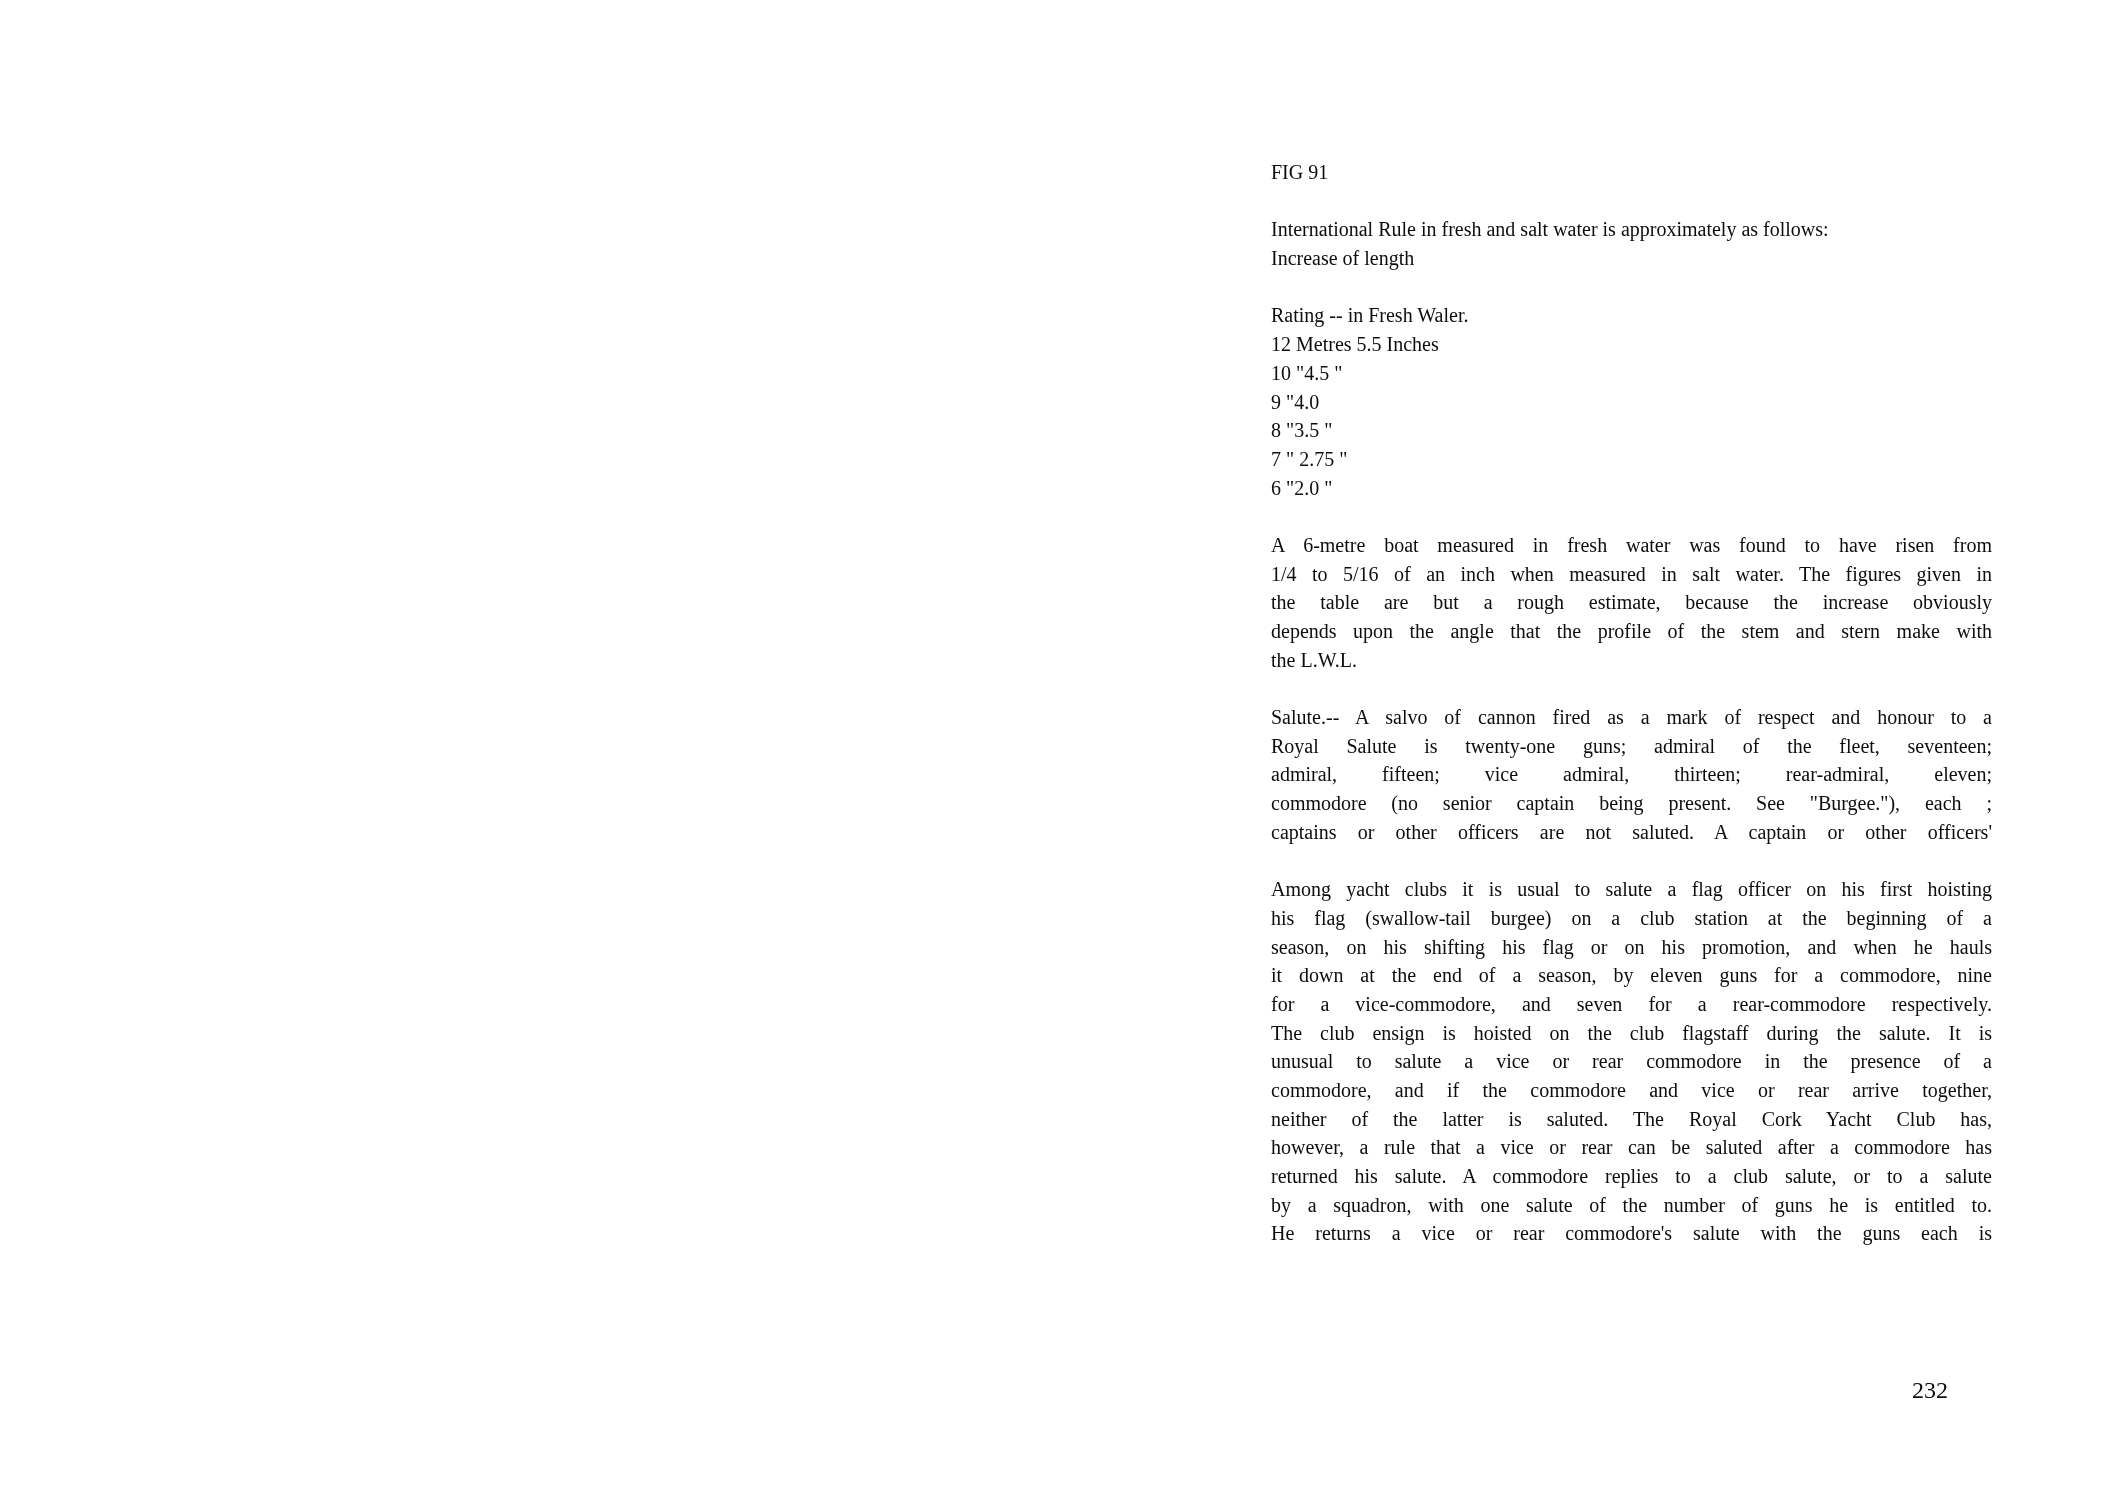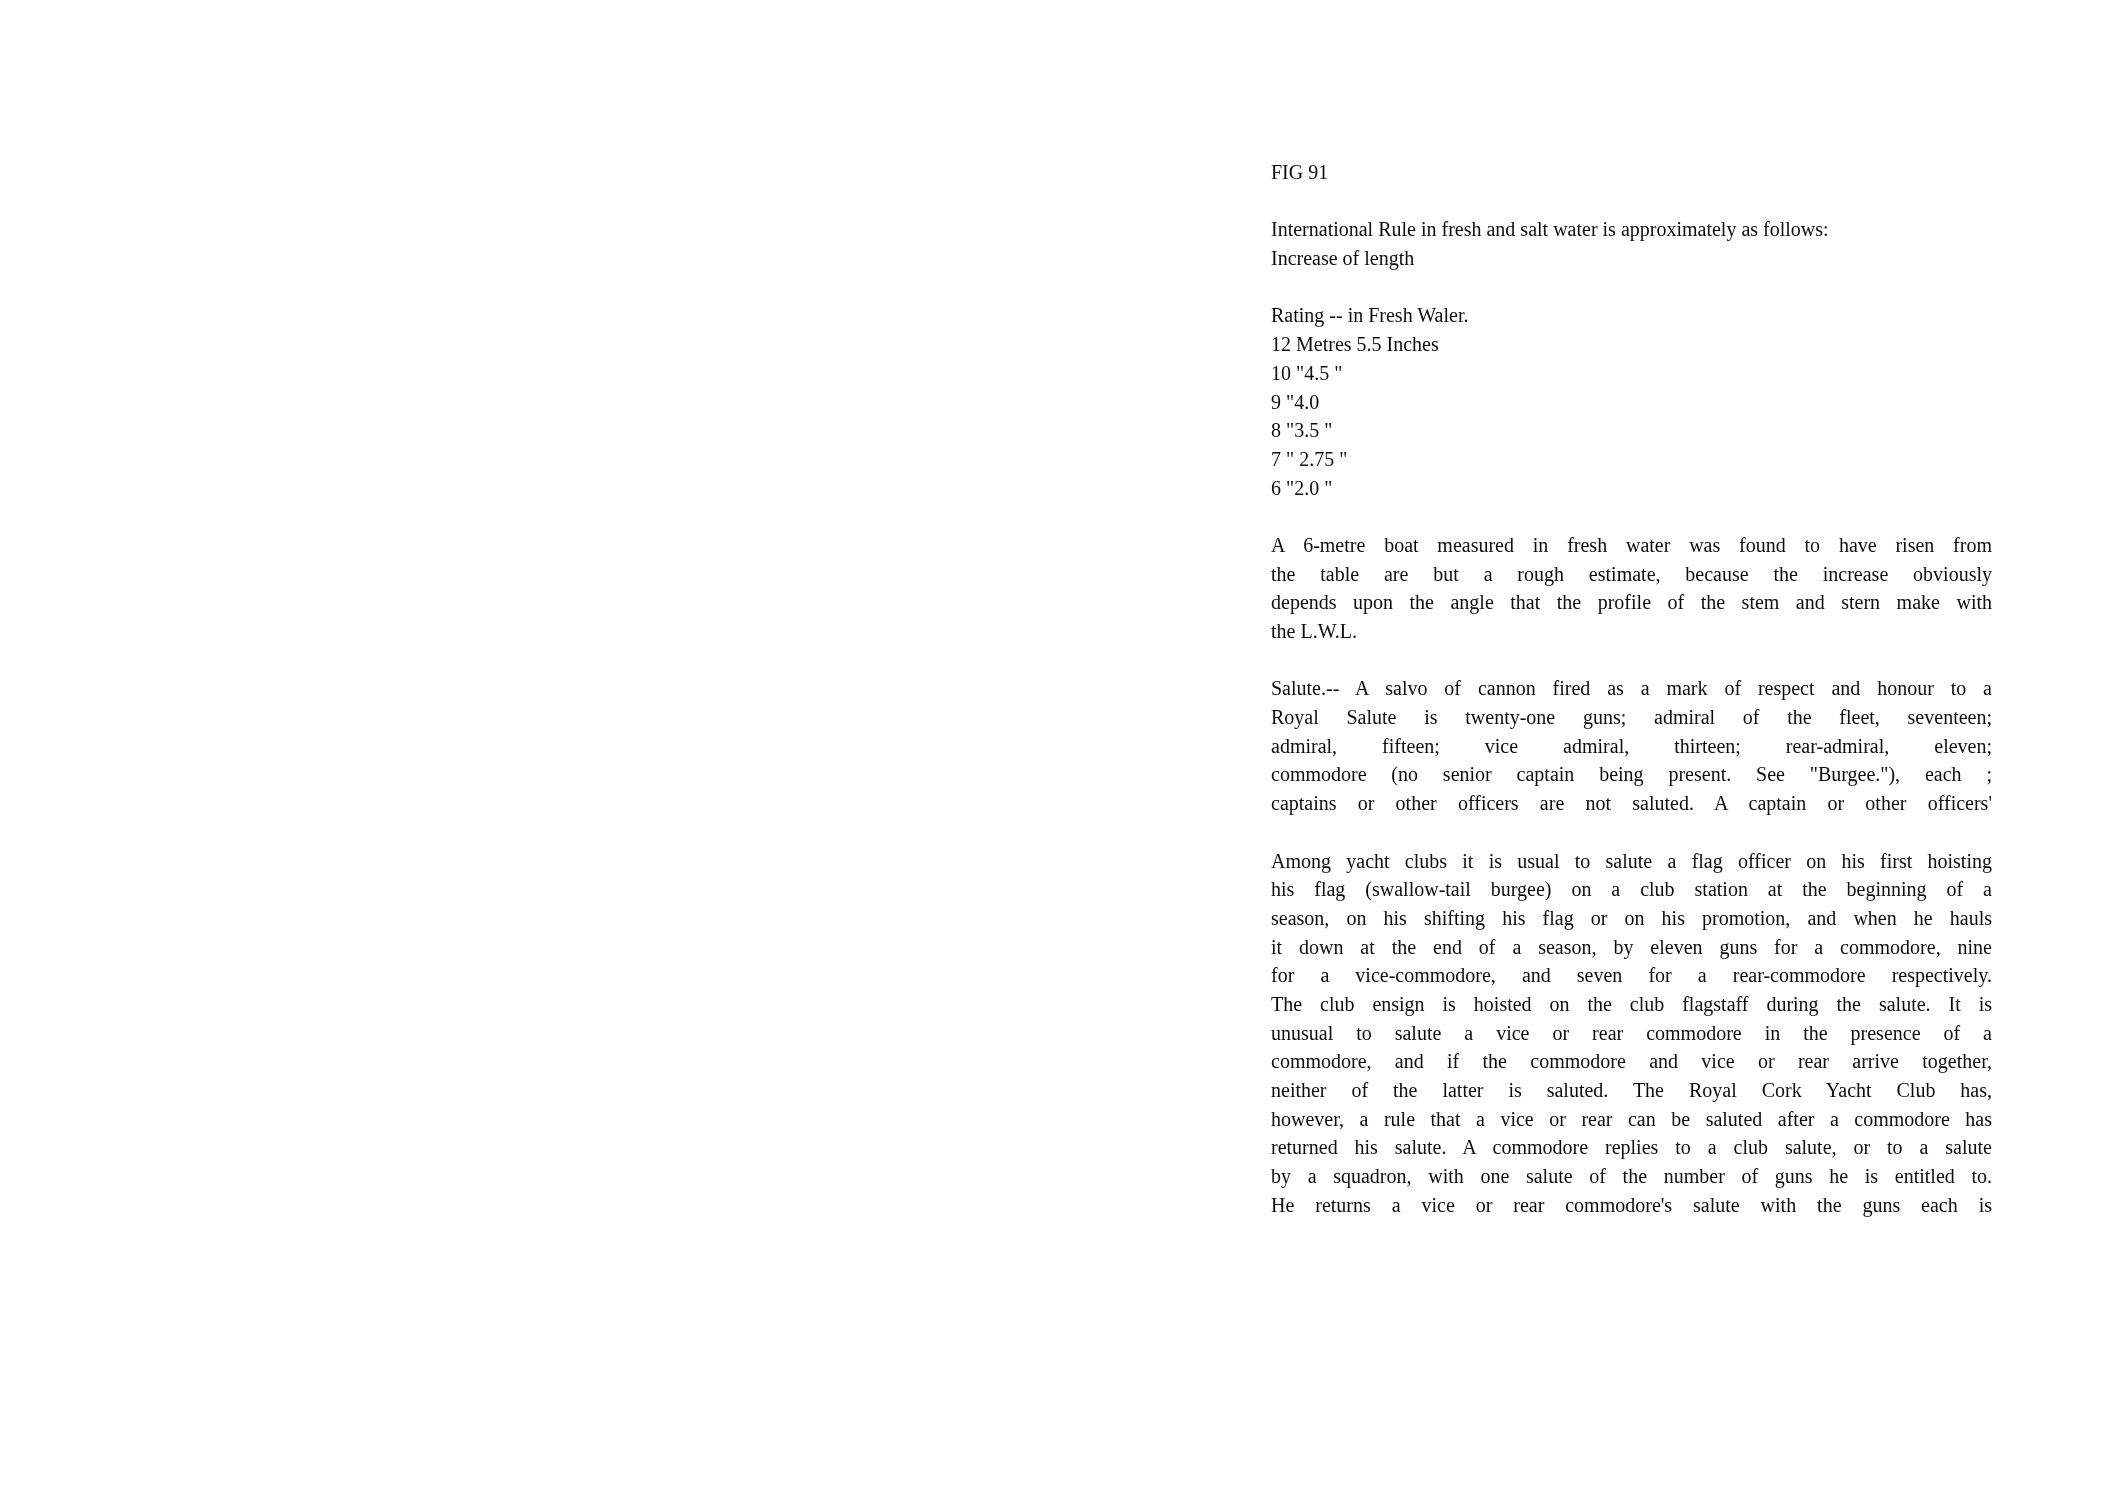--- a/index.html
+++ b/index.html
@@ -61,20 +61,21 @@
       <div class="line blank"></div>
       <div class="line">Rating -- in Fresh Waler.</div>
       <div class="line">12 Metres 5.5 Inches</div>
       <div class="line">10 "4.5 "</div>
       <div class="line">9 "4.0</div>
       <div class="line">8 "3.5 "</div>
       <div class="line">7 " 2.75 "</div>
       <div class="line">6 "2.0 "</div>
       <div class="line blank"></div>
       <div class="line justify">A 6-metre boat measured in fresh water was found to have risen from</div>
+      <div class="line justify">1/4 to 5/16 of an inch when measured in salt water. The figures given in</div>
       <div class="line justify">the table are but a rough estimate, because the increase obviously</div>
       <div class="line justify">depends upon the angle that the profile of the stem and stern make with</div>
       <div class="line">the L.W.L.</div>
       <div class="line blank"></div>
       <div class="line justify">Salute.-- A salvo of cannon fired as a mark of respect and honour to a</div>
       <div class="line justify">Royal Salute is twenty-one guns; admiral of the fleet, seventeen;</div>
       <div class="line justify">admiral, fifteen; vice admiral, thirteen; rear-admiral, eleven;</div>
       <div class="line justify">commodore (no senior captain being present. See "Burgee."), each ;</div>
       <div class="line justify">captains or other officers are not saluted. A captain or other officers'</div>
       <div class="line blank"></div>
@@ -85,13 +86,14 @@
       <div class="line justify">for a vice-commodore, and seven for a rear-commodore respectively.</div>
       <div class="line justify">The club ensign is hoisted on the club flagstaff during the salute. It is</div>
       <div class="line justify">unusual to salute a vice or rear commodore in the presence of a</div>
       <div class="line justify">commodore, and if the commodore and vice or rear arrive together,</div>
       <div class="line justify">neither of the latter is saluted. The Royal Cork Yacht Club has,</div>
       <div class="line justify">however, a rule that a vice or rear can be saluted after a commodore has</div>
       <div class="line justify">returned his salute. A commodore replies to a club salute, or to a salute</div>
       <div class="line justify">by a squadron, with one salute of the number of guns he is entitled to.</div>
       <div class="line justify">He returns a vice or rear commodore's salute with the guns each is</div>
     </div>
+  <div class="page-number">232</div>
 </div>
 
 </body></html>

